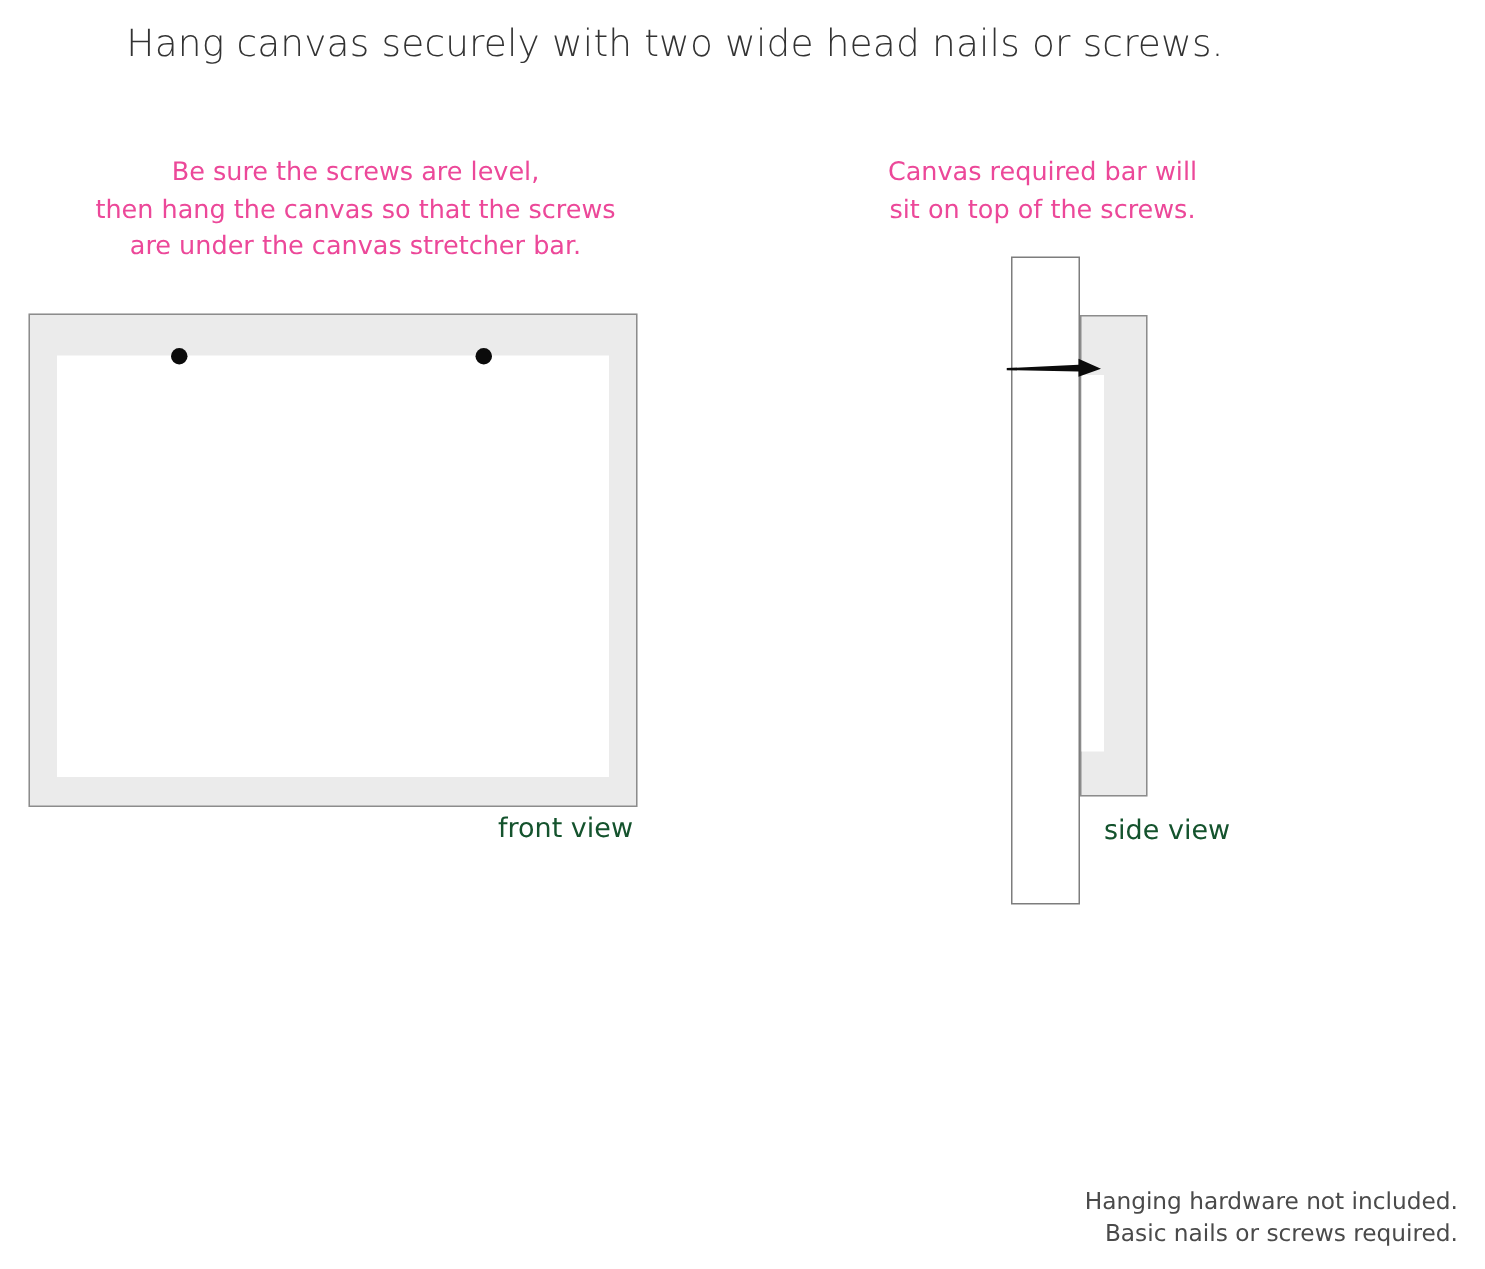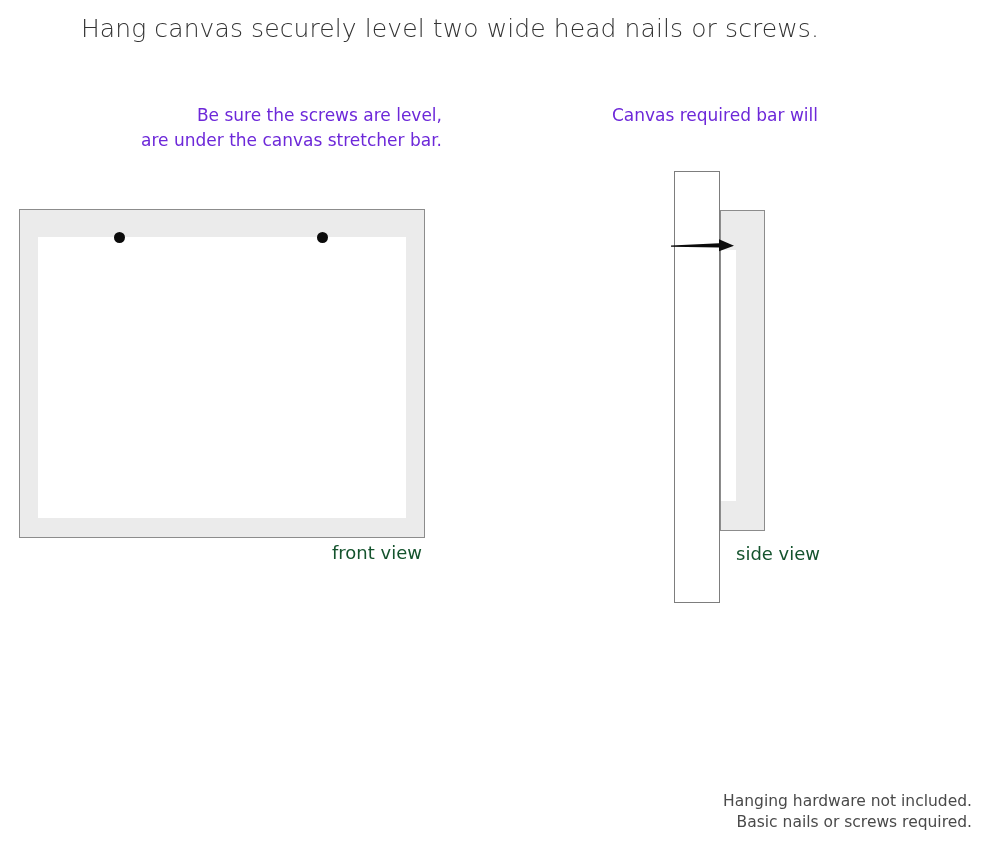--- a/index.html
+++ b/index.html
@@ -29,22 +29,23 @@
     color: #333333;
     white-space: nowrap;
   }
 
   
   .caption {
     position: absolute;
     font-size: 17px;
     font-weight: 400;
     line-height: 24.5px;
-    color: #6d28d9;
-    text-align: right;
+    color: #ec4899;
+    text-align: center;
+    margin-left: 16px;
   }
   .caption-left {
     left: 0px;
     top: 103px;
     width: 442px;
   }
   .caption-right {
     left: 540px;
     top: 103px;
     width: 278px;
@@ -149,29 +150,31 @@
     text-align: right;
     font-size: 15.5px;
     line-height: 21px;
     color: #4a4a4a;
   }
   .footnote div { white-space: nowrap; }
 </style>
 </head>
 <body>
 
-<div class="title">Hang canvas securely level two wide head nails or screws.</div>
+<div class="title">Hang canvas securely with two wide head nails or screws.</div>
 
 <div class="caption caption-left">
   <div>Be sure the screws are level,</div>
+  <div>then hang the canvas so that the screws</div>
   <div>are under the canvas stretcher bar.</div>
 </div>
 
 <div class="caption caption-right">
   <div>Canvas required bar will</div>
+  <div>sit on top of the screws.</div>
 </div>
 
 <div class="front-view">
   <div class="front-frame"></div>
   <div class="front-canvas-inner"></div>
   <div class="screw-dot screw-left"></div>
   <div class="screw-dot screw-right"></div>
 </div>
 <div class="view-label label-front">front view</div>
 

